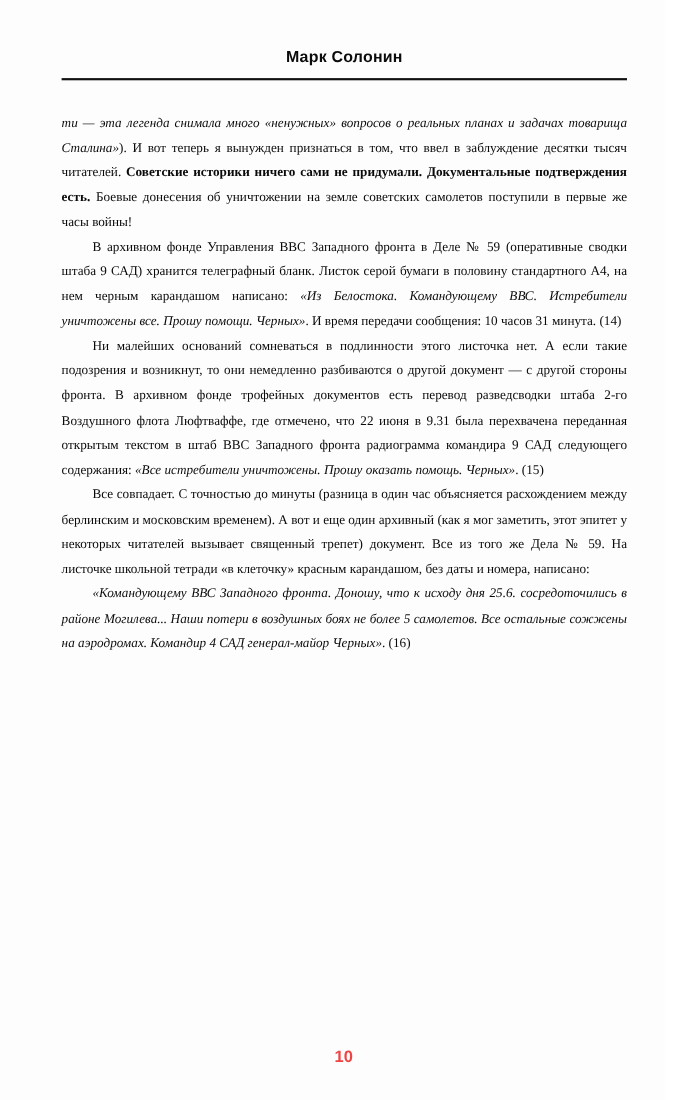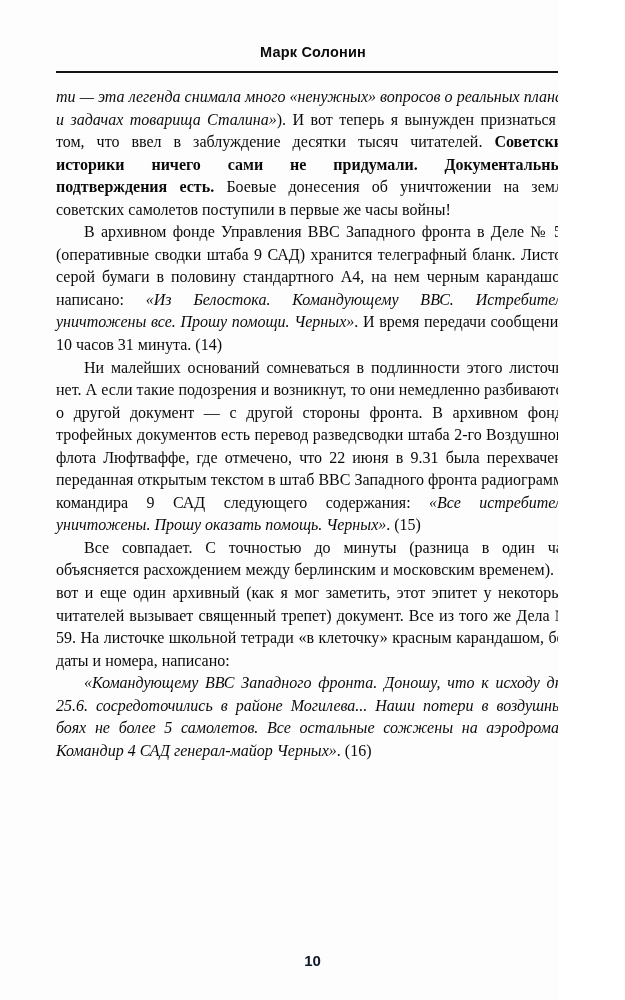--- a/index.html
+++ b/index.html
@@ -8,20 +8,21 @@
     background: #ffffff;
   }
   .page {
     position: relative;
     width: 558px;
     height: 1000px;
     background: #fdfdfd;
     overflow: hidden;
     font-family: "Liberation Serif", "DejaVu Serif", serif;
     color: #0a0a0a;
+    padding-left: 46px;
   }
 
   
   .running-head {
     position: absolute;
     top: 44px;
     left: 56px;
     width: 514px;
     text-align: center;
     font-family: "Liberation Sans", "DejaVu Sans", sans-serif;
@@ -35,24 +36,24 @@
     top: 71px;
     left: 56px;
     width: 514px;
     height: 2px;
     background: #121212;
   }
 
   
   .textblock {
     position: absolute;
-    top: 86px;
+    top: 100px;
     left: 56px;
     width: 514px;
-    font-size: 16px;
+    font-size: 12px;
     line-height: 22.55px;
     text-align: justify;
     text-justify: inter-word;
     hyphens: manual;
   }
   .textblock p {
     margin: 0;
     text-indent: 28px;
   }
   .textblock p.noindent {
@@ -64,21 +65,21 @@
   
   .folio {
     position: absolute;
     top: 952px;
     left: 0;
     width: 625px;
     text-align: center;
     font-family: "Liberation Sans", "DejaVu Sans", sans-serif;
     font-size: 15px;
     font-weight: bold;
-    color: #0f172a;
+    color: #ef4444;
   }
 </style>
 </head>
 <body>
 
 <div class="page">
 
   <div class="running-head">Марк Солонин</div>
 
   <div class="head-rule"></div>

